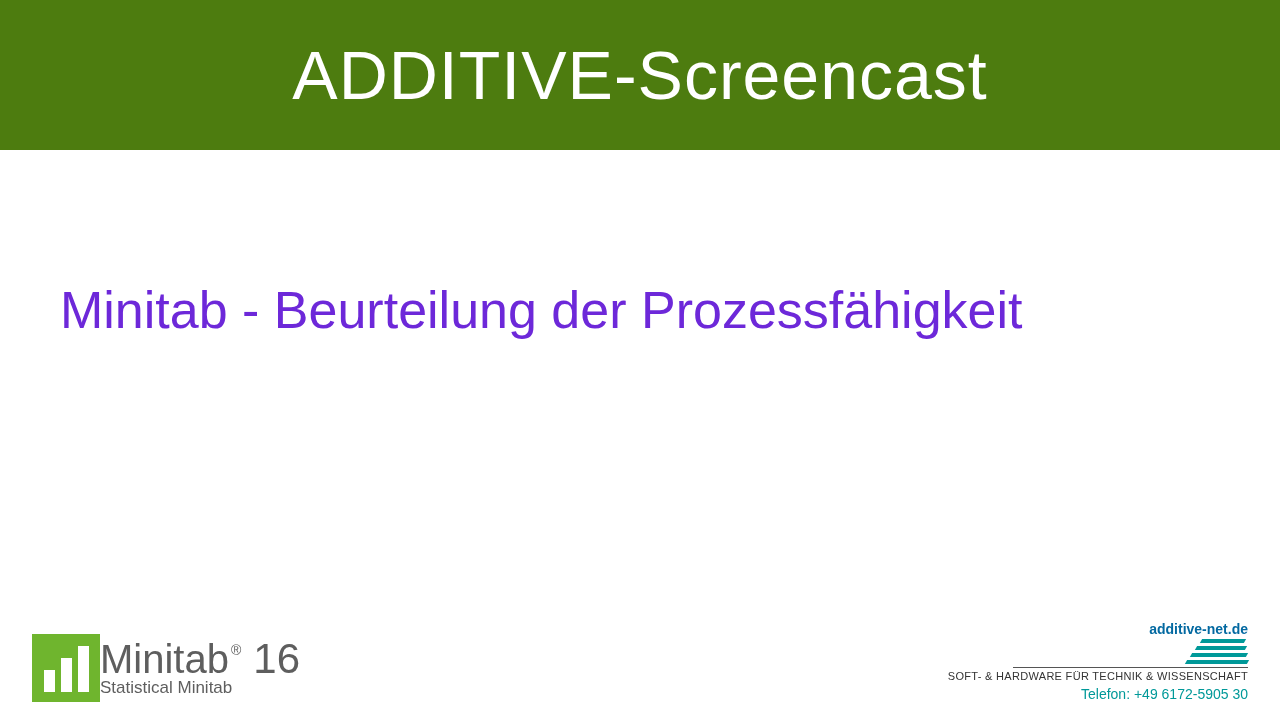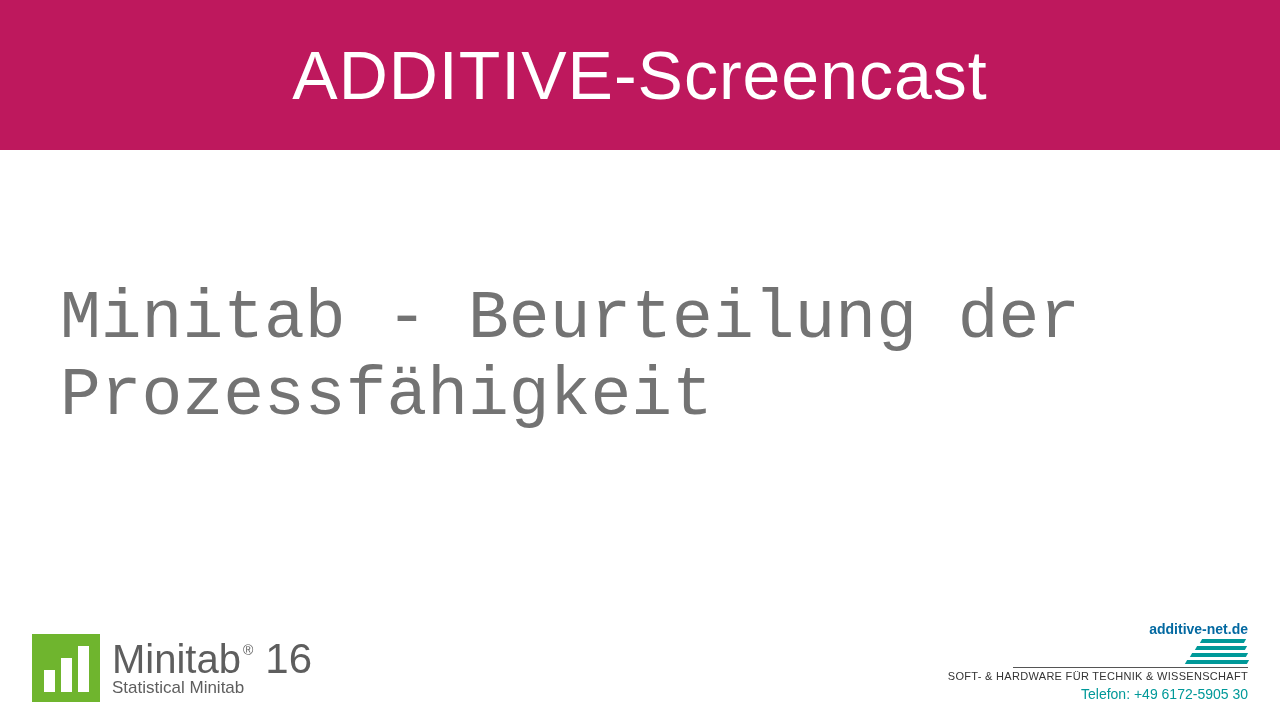--- a/index.html
+++ b/index.html
@@ -1,51 +1,50 @@
 <!DOCTYPE html>
 <html><head>
   <meta charset="utf-8">
   <style>
     * { margin: 0; padding: 0; box-sizing: border-box; }
     html, body { width: 1280px; height: 720px; font-family: Arial, Helvetica, sans-serif; background: #fff; overflow: hidden; }
     .header {
       width: 100%;
       height: 150px;
-      background: #be185d;
+      background: #4d7c0f;
       display: flex;
       align-items: center;
       justify-content: center;
     }
     .header-title {
       color: #fff;
       font-size: 68px;
       font-weight: 400;
       letter-spacing: 1px;
     }
     .main {
       padding: 130px 50px 0 60px;
     }
     .subtitle {
-      font-size: 68px;
-      color: #737373;
+      font-size: 52px;
+      color: #6d28d9;
       font-weight: 400;
-      font-family: Liberation Mono, monospace;
     }
     .footer {
       position: absolute;
       bottom: 18px;
       left: 0;
       width: 100%;
       padding: 0 32px;
       display: flex;
       justify-content: space-between;
       align-items: flex-end;
     }
     
-    .minitab-logo { display: flex; align-items: center; gap: 12px; }
+    .minitab-logo { display: flex; align-items: center; gap: 0; }
     .mt-icon {
       width: 68px; height: 68px;
       background: #6fb52e;
       position: relative;
       display: flex;
       align-items: flex-end;
       justify-content: center;
       gap: 6px;
       padding-bottom: 10px;
     }

